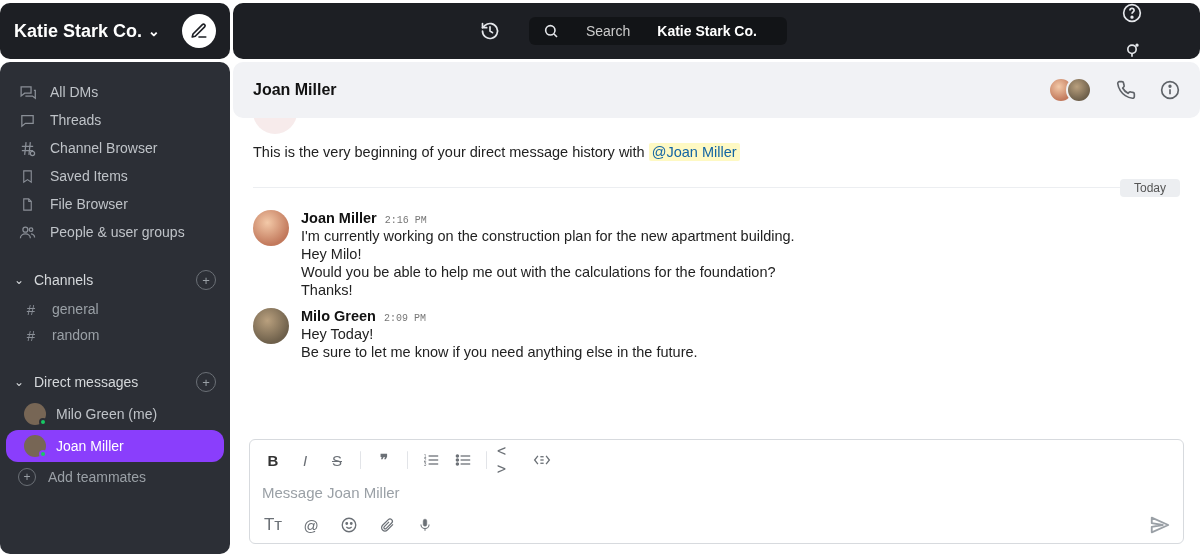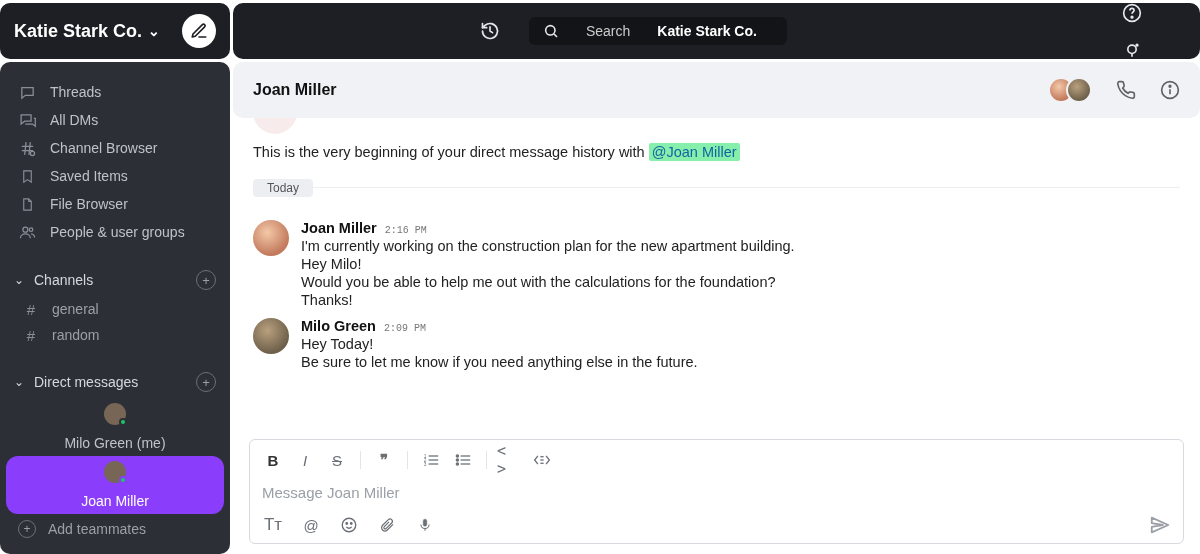--- a/index.html
+++ b/index.html
@@ -26,43 +26,43 @@
   .main-area { position:absolute; top:59px; left:0; right:0; bottom:0; display:flex; }
 
   
   .sidebar { width: 230px; background: #2c2f36; border-radius: 10px; margin:3px 3px 0 0; padding: 16px 0 8px 0; color:#bfc3c8; font-size:14px; overflow:hidden;}
   .sb-item { display:flex; align-items:center; gap:14px; padding:5px 18px; cursor:pointer; color:#bfc3c8; }
   .sb-icon { width:18px; height:18px; display:flex; align-items:center; justify-content:center; color:#8a8f97; flex-shrink:0;}
   .sb-section { display:flex; align-items:center; padding:6px 14px; margin-top:18px; color:#d5d8db; font-size:14px;}
   .sb-section .chev2 { width:14px; margin-right:6px; font-size:12px;}
   .sb-section .plus-btn { margin-left:auto; color:#9aa0a6; width:20px; height:20px; border:1.5px solid #6b7076; border-radius:50%; display:flex; align-items:center; justify-content:center; font-size:13px; line-height:1;}
   .sb-channel { display:flex; align-items:center; gap:12px; padding:4px 18px 4px 22px; color:#9aa0a6; font-size:14px;}
-  .sb-dm { display:flex; align-items:center; gap:10px; padding:5px 18px 5px 18px; font-size:14px; border-radius:12px; margin:0 6px;flex-direction:column; }
+  .sb-dm { display:flex; align-items:center; gap:10px; padding:5px 18px 5px 18px; font-size:14px; border-radius:12px; margin:0 6px; }
   .sb-dm .dm-avatar { width:22px; height:22px; border-radius:50%; background:#765; position:relative; flex-shrink:0;}
   .sb-dm .dm-avatar .presence2 { position:absolute; bottom:-1px; right:-1px; width:8px; height:8px; border-radius:50%; border:2px solid #2c2f36;}
   .sb-dm.active { background:#8a3efc; color:#fff; }
   .sb-add { display:flex; align-items:center; gap:12px; padding:6px 18px; color:#9aa0a6; font-size:14px;}
   .sb-add .plus-circ { width:18px; height:18px; border:1.5px solid #6b7076; border-radius:50%; display:flex; align-items:center; justify-content:center; font-size:12px;}
 
   
   .convo { flex:1; background:#fff; display:flex; flex-direction:column; min-width:0;}
   .convo-header { background:#f1f2f5; border-radius:10px; margin:3px 0 0 0; height:56px; display:flex; align-items:center; padding:0 20px; }
   .convo-title { font-weight:700; font-size:16px; color:#111; }
   .convo-right { margin-left:auto; display:flex; align-items:center; gap:24px; }
   .av-stack { display:flex; }
   .av-stack .av { width:26px; height:26px; border-radius:50%; border:2px solid #f1f2f5; margin-left:-8px;}
   .av.a1 { background: radial-gradient(circle at 40% 35%, #f3c9a8 0%, #c2795c 70%); margin-left:0;}
   .av.a2 { background: radial-gradient(circle at 40% 35%, #b9a07e 0%, #6e604b 70%); }
   .ci { color:#5f6368; }
 
   .scroll { flex:1; overflow:auto; padding: 6px 20px 0 20px; }
   .intro-avatar { width:44px; height:44px; border-radius:50%; background:#c77; margin-bottom:10px; opacity:.15; margin-top:-34px;}
   .intro-line { color:#222; font-size:14.5px; margin:6px 0 18px 0;}
-  .mention { color:#1264a3; background:#86efac; padding:1px 3px; border-radius:2px;}
-  .date-div { text-align:left; position:relative; margin:6px 0 24px 0;}
+  .mention { color:#1264a3; background:#fef9c3; padding:1px 3px; border-radius:2px;}
+  .date-div { text-align:right; position:relative; margin:6px 0 14px 0;}
   .date-div::before { content:""; position:absolute; left:0; right:0; top:50%; height:1px; background:#eceef1;}
   .date-pill { position:relative; background:#eceef1; color:#555; font-size:12px; padding:2px 14px; border-radius:4px;}
   .msg { display:flex; gap:12px; margin:8px 0 10px 0;}
   .msg .mava { width:36px; height:36px; border-radius:50%; flex-shrink:0;}
   .mava.joan { background: radial-gradient(circle at 40% 35%, #f3c9a8 0%, #c2795c 70%);}
   .mava.milo { background: radial-gradient(circle at 40% 35%, #b9a07e 0%, #6e604b 70%);}
   .msg .body .hdr { display:flex; align-items:baseline; gap:8px;}
   .msg .body .name { font-weight:700; font-size:14.5px; color:#111;}
   .msg .body .time { font-size:10px; color:#777;font-family:Liberation Mono, monospace;}
   .msg .body .line { font-size:14.5px; color:#222; margin-top:2px;}
@@ -138,33 +138,33 @@
     </div>
   </div>
 </div>
 
 <div class="main-area">
   <div class="sidebar">
     <div id="sb-nav">
         <div class="sb-item">
           <span class="sb-icon">
             <svg width="17" height="17" viewBox="0 0 24 24" fill="none" stroke="#8a8f97" stroke-width="1.8">
-              <path d="M4 5h16v11H9l-5 4V5z"></path>
-            </svg>
-          </span>
-          <span>Threads</span>
-        </div>
-        <div class="sb-item">
-          <span class="sb-icon">
-            <svg width="17" height="17" viewBox="0 0 24 24" fill="none" stroke="#8a8f97" stroke-width="1.8">
               <path d="M3 4h14v9H8l-5 4V4z"></path>
               <path d="M9 17h10l4 3V9h-2"></path>
             </svg>
           </span>
           <span>All DMs</span>
+        </div>
+        <div class="sb-item">
+          <span class="sb-icon">
+            <svg width="17" height="17" viewBox="0 0 24 24" fill="none" stroke="#8a8f97" stroke-width="1.8">
+              <path d="M4 5h16v11H9l-5 4V5z"></path>
+            </svg>
+          </span>
+          <span>Threads</span>
         </div>
         <div class="sb-item">
           <span class="sb-icon">
             <svg width="17" height="17" viewBox="0 0 24 24" fill="none" stroke="#8a8f97" stroke-width="1.8">
               <line x1="4" y1="9" x2="20" y2="9"></line>
               <line x1="4" y1="15" x2="20" y2="15"></line>
               <line x1="10" y1="3" x2="8" y2="21"></line>
               <line x1="16" y1="3" x2="14" y2="21"></line>
               <circle cx="19" cy="19" r="3"></circle>
             </svg>

